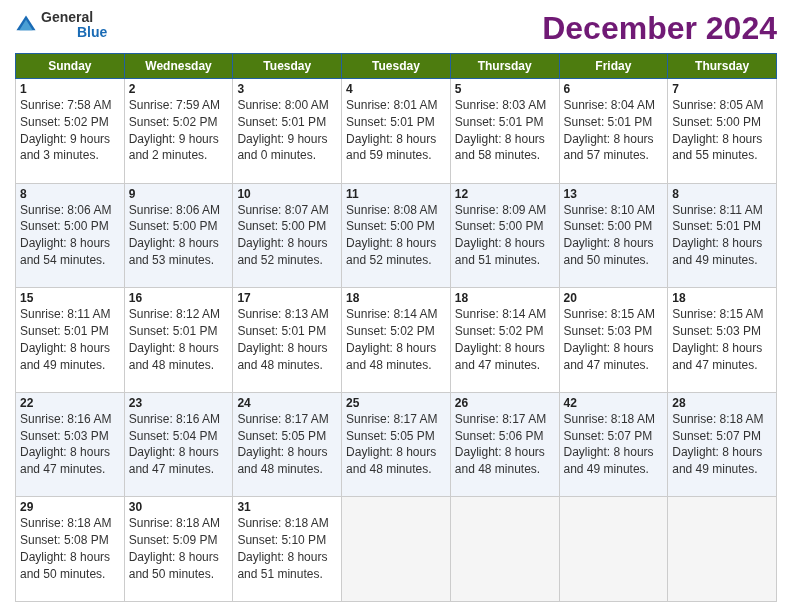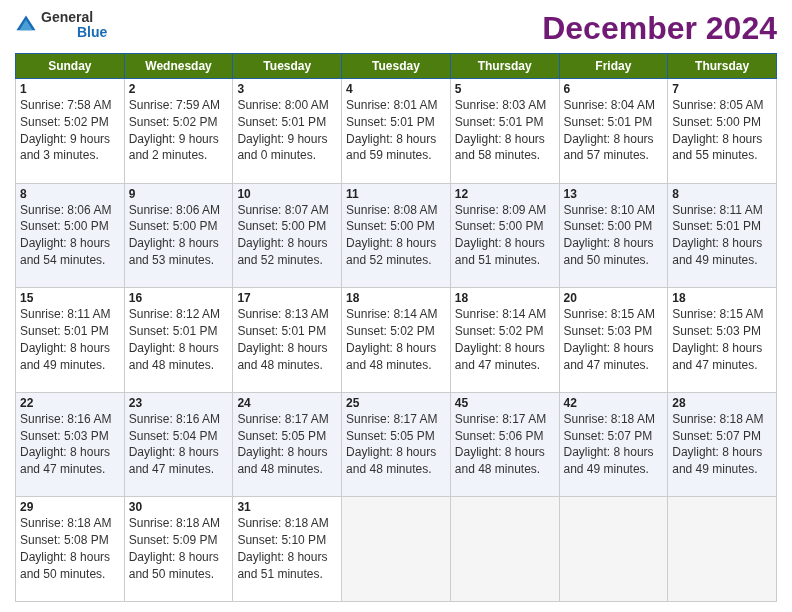--- a/index.html
+++ b/index.html
@@ -233,21 +233,21 @@
           </td>
           <td>
             <span class="day-num">24</span>
             <div class="day-info">Sunrise: 8:17 AM<br>Sunset: 5:05 PM<br>Daylight: 8 hours<br>and 48 minutes.</div>
           </td>
           <td>
             <span class="day-num">25</span>
             <div class="day-info">Sunrise: 8:17 AM<br>Sunset: 5:05 PM<br>Daylight: 8 hours<br>and 48 minutes.</div>
           </td>
           <td>
-            <span class="day-num">45</span>
+            <span class="day-num">26</span>
             <div class="day-info">Sunrise: 8:17 AM<br>Sunset: 5:06 PM<br>Daylight: 8 hours<br>and 48 minutes.</div>
           </td>
           <td>
             <span class="day-num">42</span>
             <div class="day-info">Sunrise: 8:18 AM<br>Sunset: 5:07 PM<br>Daylight: 8 hours<br>and 49 minutes.</div>
           </td>
           <td>
             <span class="day-num">28</span>
             <div class="day-info">Sunrise: 8:18 AM<br>Sunset: 5:07 PM<br>Daylight: 8 hours<br>and 49 minutes.</div>
           </td>

